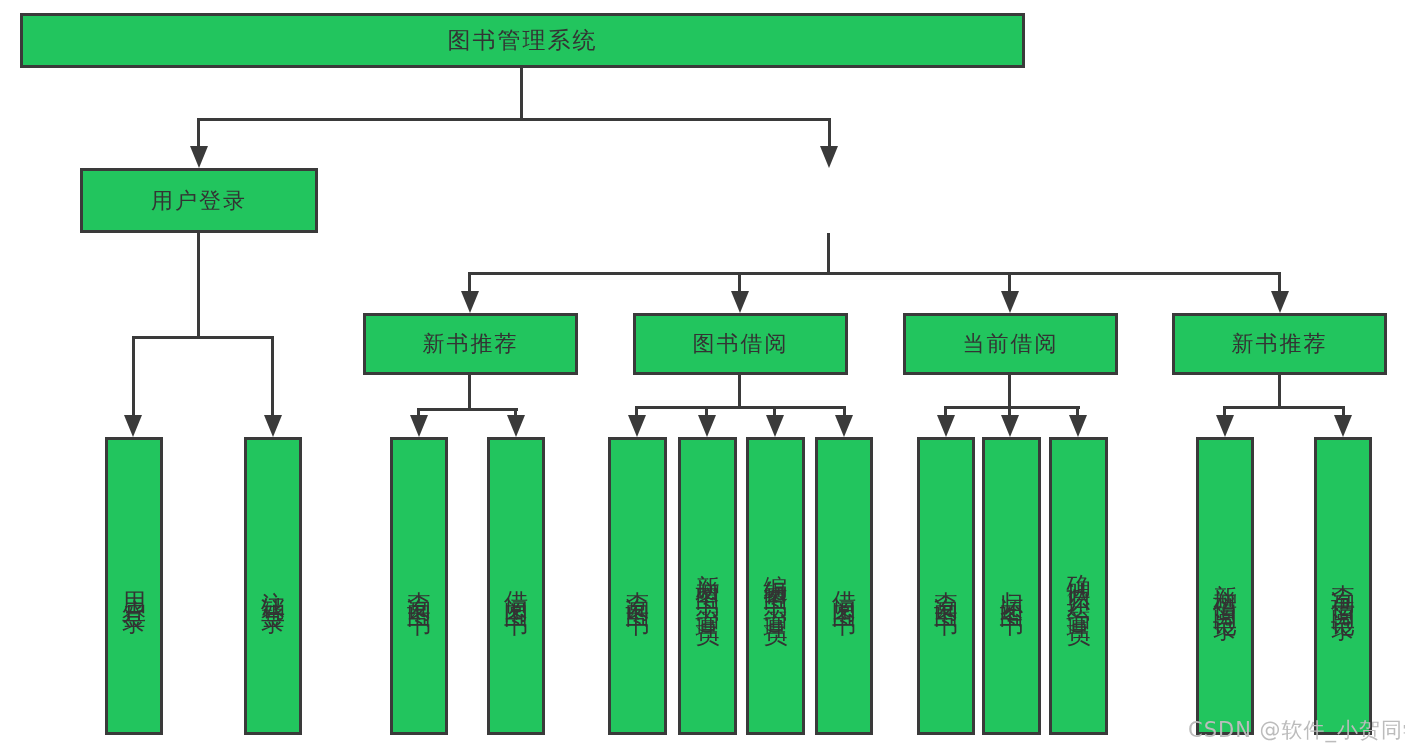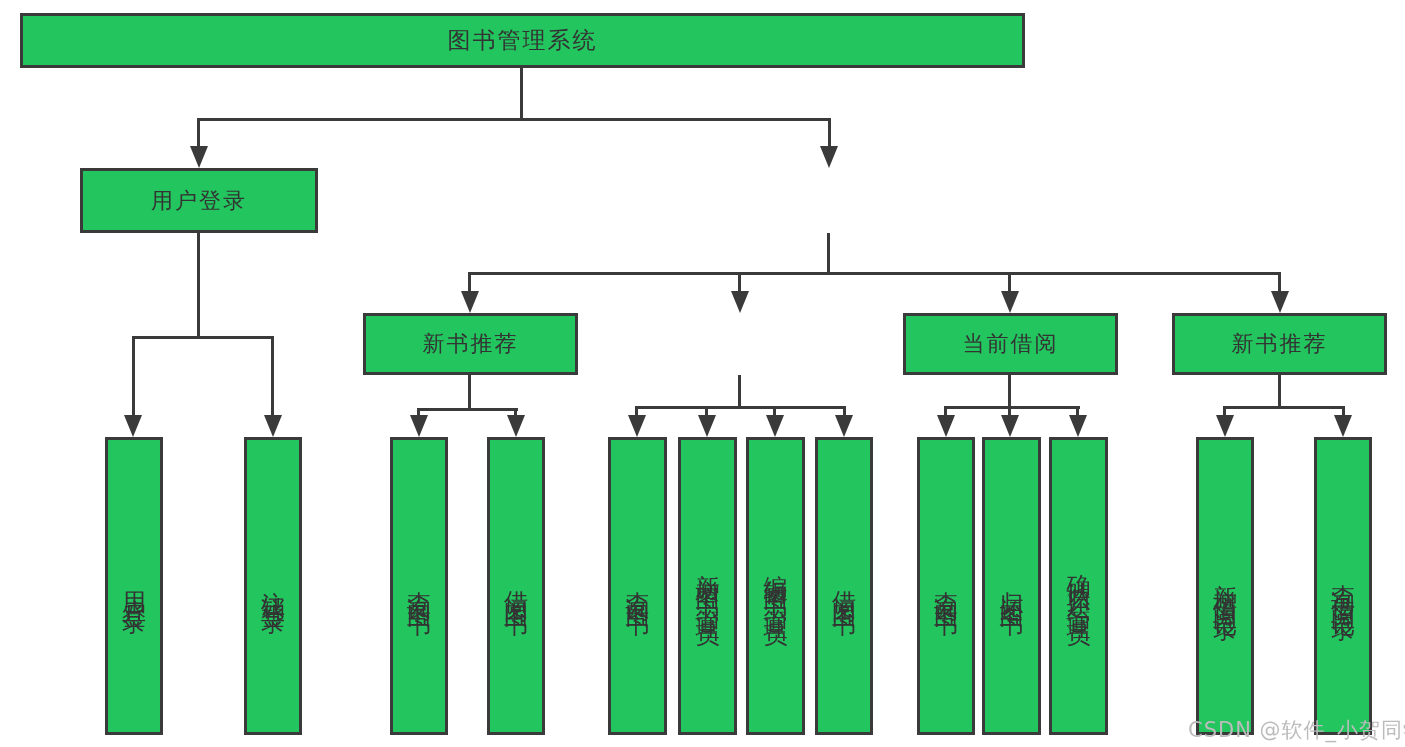--- a/index.html
+++ b/index.html
@@ -110,20 +110,23 @@
   <div class="vline" style="left:738px;top:272px;height:21px;"></div>
   <div class="arrow" style="left:731px;top:291px;"></div>
   <div class="vline" style="left:1008px;top:272px;height:21px;"></div>
   <div class="arrow" style="left:1001px;top:291px;"></div>
   <div class="vline" style="left:1278px;top:272px;height:21px;"></div>
   <div class="arrow" style="left:1271px;top:291px;"></div>
 
   <div class="box" id="node-new-book-recommend">
     <span class="h-label">新书推荐</span>
   </div>
+  <div class="box" id="node-book-borrow">
+    <span class="h-label">图书借阅</span>
+  </div>
   <div class="box" id="node-current-borrow">
     <span class="h-label">当前借阅</span>
   </div>
   <div class="box" id="node-borrow-records">
     <span class="h-label">新书推荐</span>
   </div>
 
   <div class="vline" style="left:468px;top:375px;height:33px;"></div>
   <div class="hline" style="left:417px;top:408px;width:101px;"></div>
   <div class="vline" style="left:417px;top:408px;height:9px;"></div>

